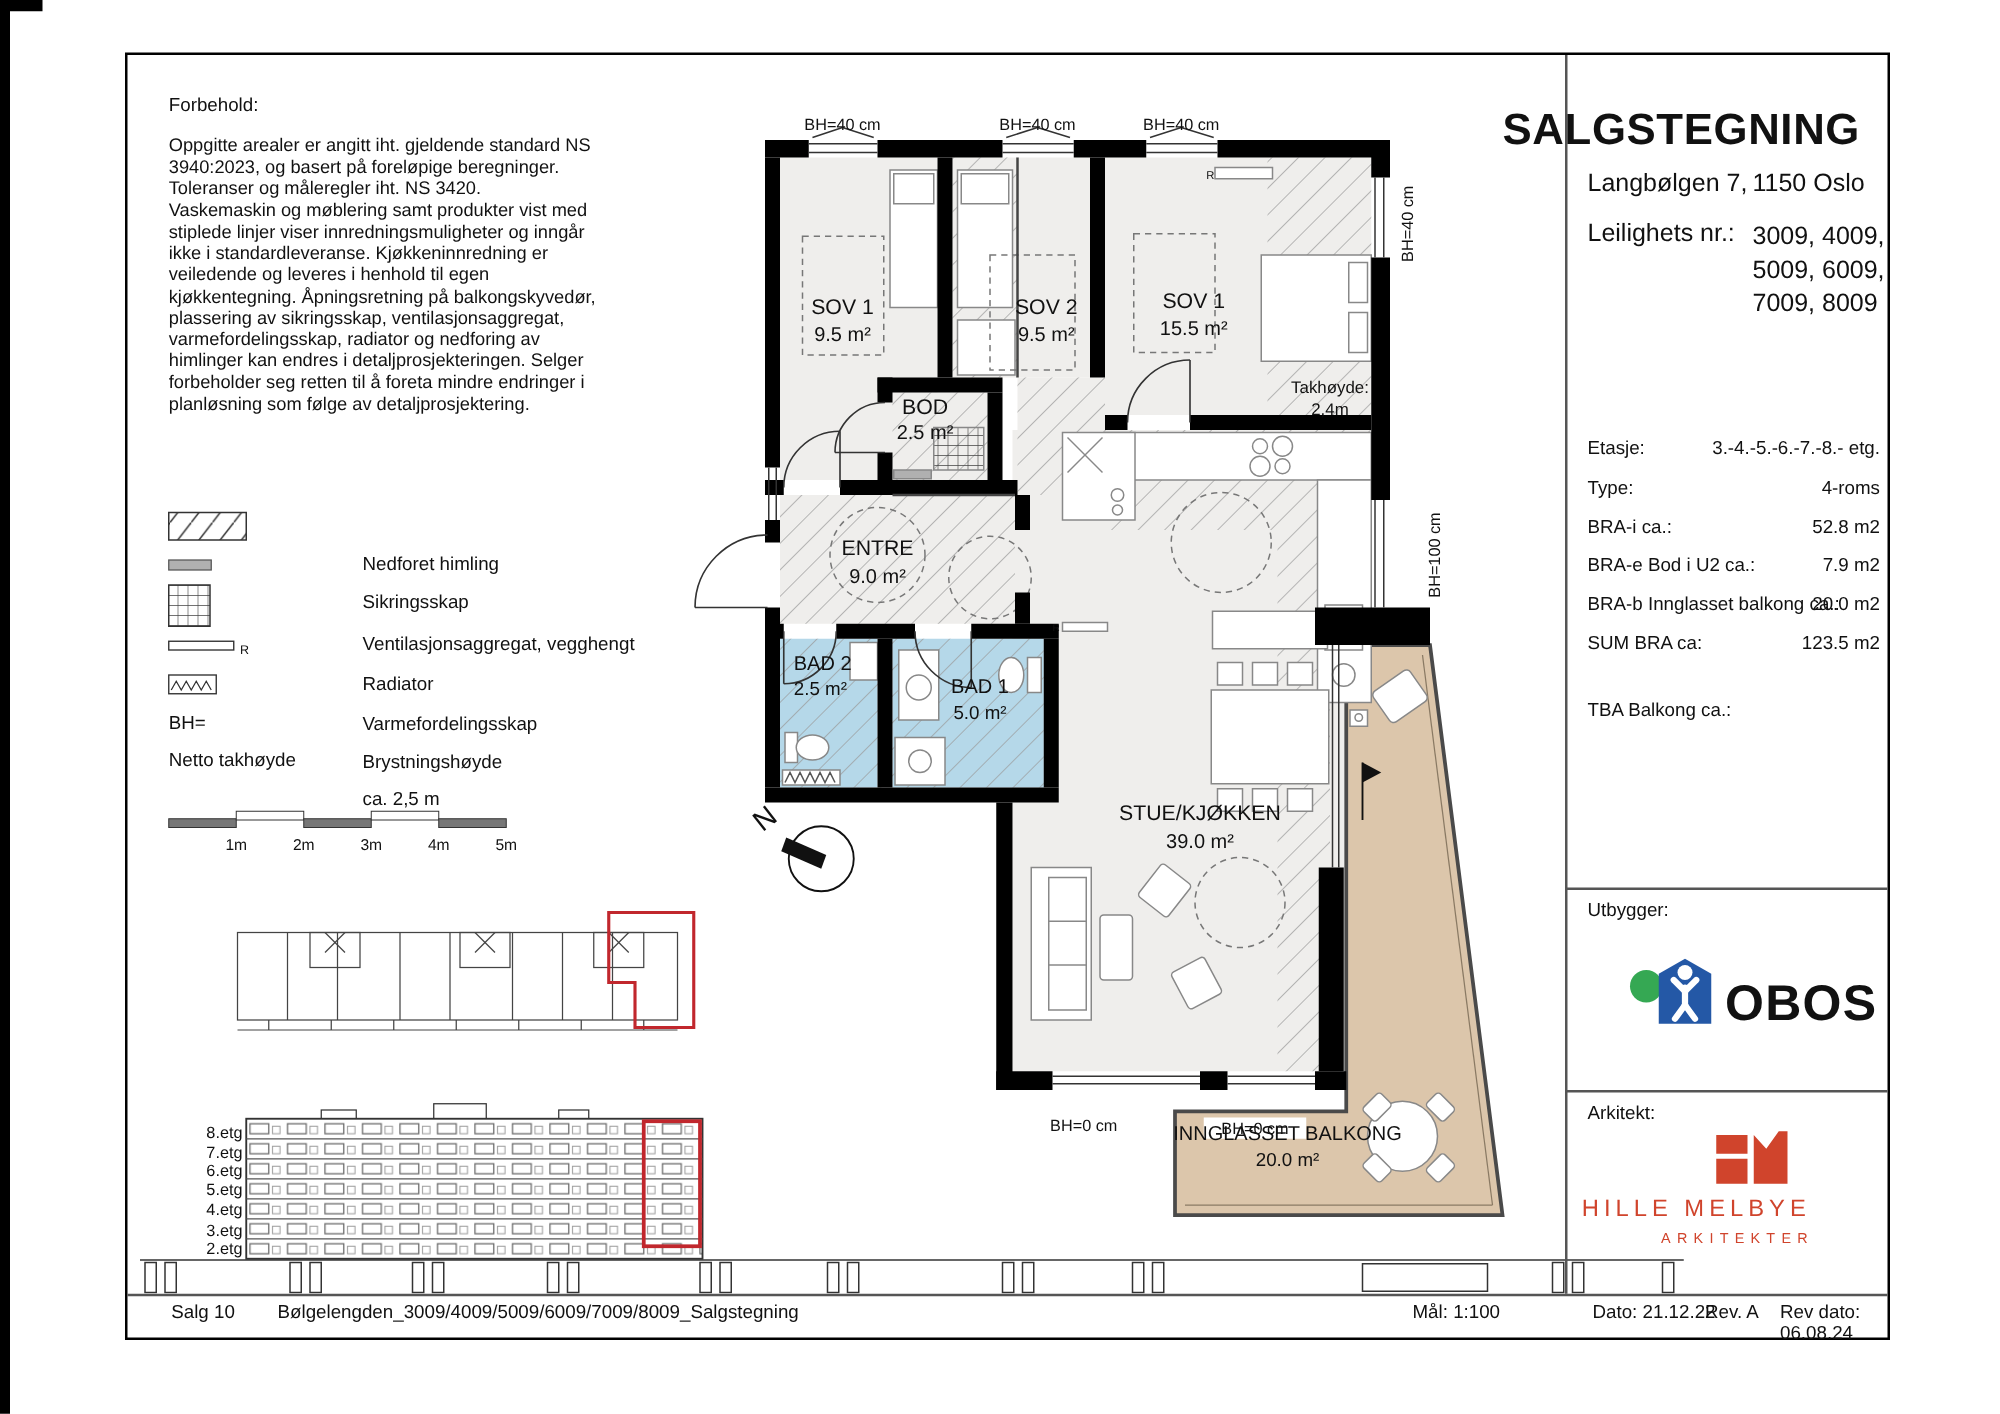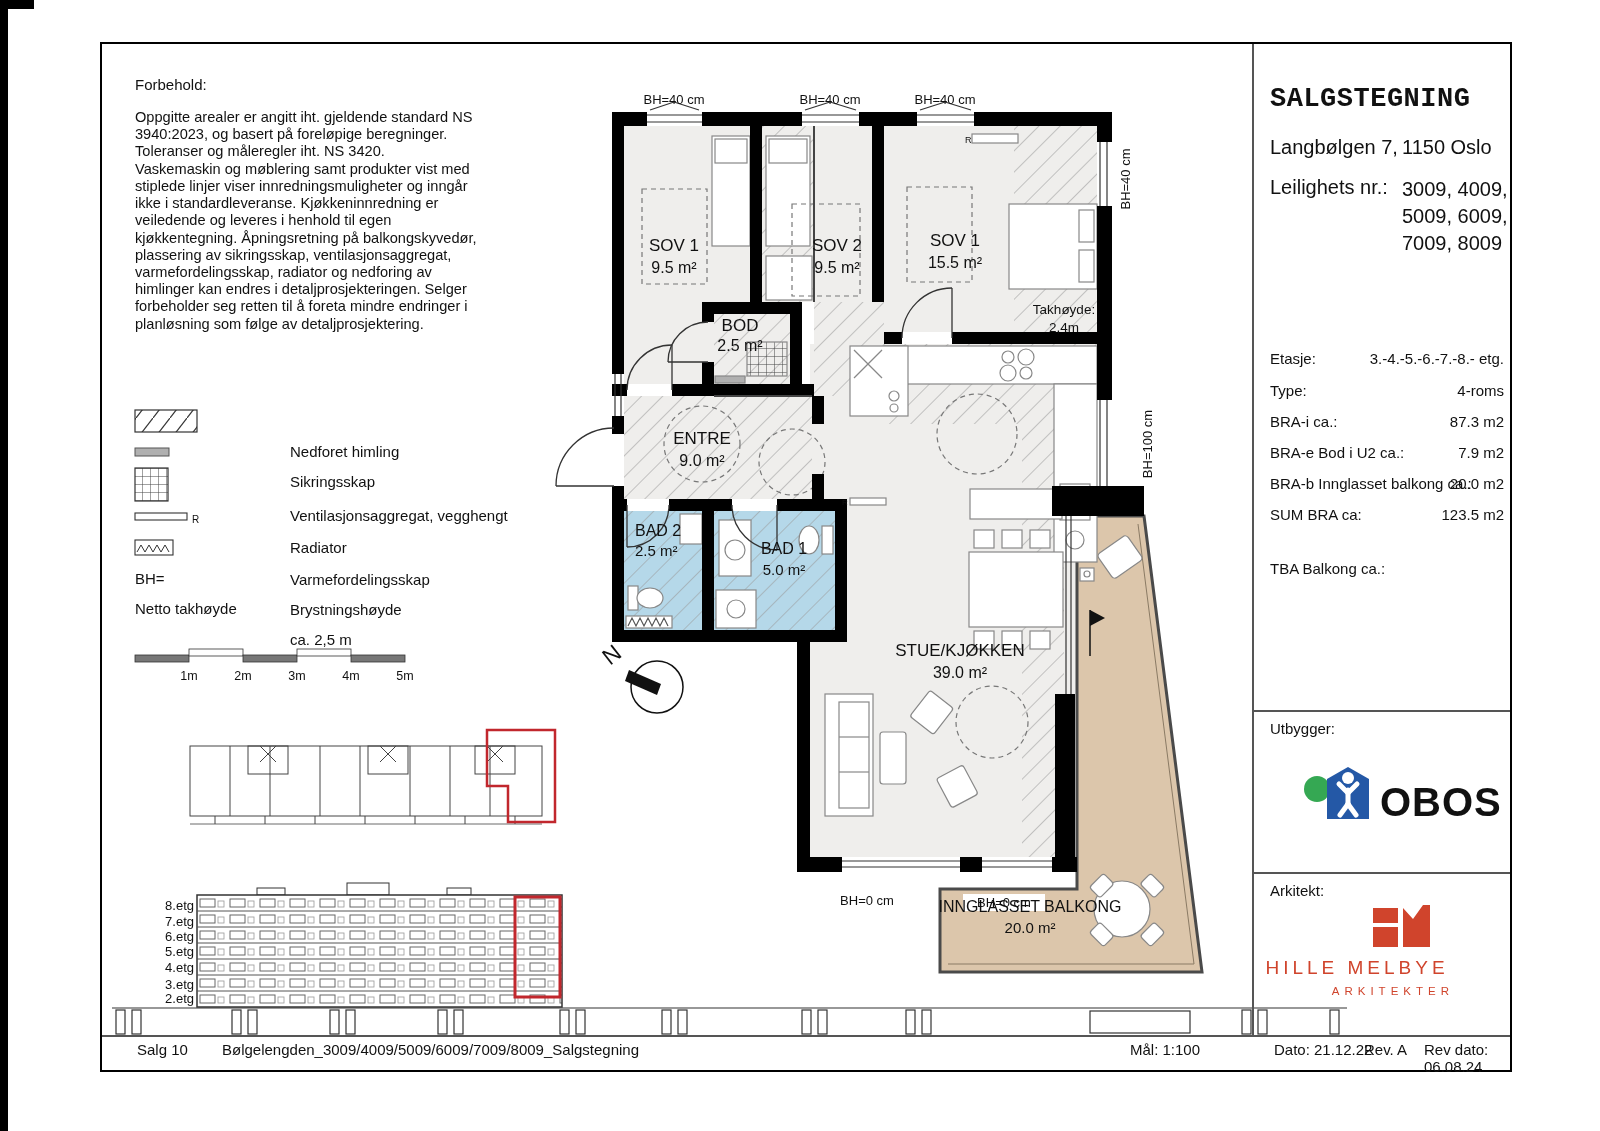--- a/index.html
+++ b/index.html
@@ -6,30 +6,30 @@
   body{width:1600px;height:1131px;position:relative;font-family:"Liberation Sans",sans-serif;color:#111;overflow:hidden;}
   .edge-left{position:absolute;left:0;top:0;width:8px;height:1131px;background:#000;}
   .edge-topcorner{position:absolute;left:0;top:0;width:34px;height:9px;background:#000;}
   #sheet{position:absolute;left:100px;top:42px;width:1408px;height:1026px;border:2px solid #000;background:#fff;}
   .abs{position:absolute;}
   .disclaimer-title{left:33px;top:32px;font-size:15px;}
   .disclaimer-body{left:33px;top:51px;width:368px;font-size:14.6px;line-height:1.18;white-space:pre-line;margin-top:14px;}
   .legend-label{left:188px;font-size:15px;margin-top:31px;}
   .legend-term{left:33px;font-size:15px;}
   
-  .tb-title{left:1168px;top:40px;font-size:27px;font-weight:bold;letter-spacing:.5px;font-family:Liberation Mono, monospace;}
+  .tb-title{left:1100px;top:40px;font-size:35px;font-weight:bold;letter-spacing:.5px;}
   .tb-addr{left:1168px;top:92px;font-size:20px;}
   .tb-city{left:1300px;top:92px;font-size:20px;}
   .tb-aptlbl{left:1168px;top:132px;font-size:20px;}
   .tb-aptnums{left:1300px;top:132px;font-size:20px;line-height:27px;}
   .spec-row{left:1168px;width:234px;font-size:15px;}
   .spec-row .v{position:absolute;right:0;top:0;}
   .tb-seclbl{left:1168px;font-size:15px;}
   .hm-name{left:1150px;top:913px;width:210px;text-align:center;font-size:19px;letter-spacing:4px;color:#d0442c;}
-  .hm-sub{left:1124px;top:941px;width:228px;text-align:right;font-size:11.5px;letter-spacing:5px;color:#d0442c;}
+  .hm-sub{left:1174px;top:941px;width:228px;text-align:center;font-size:11.5px;letter-spacing:5px;color:#d0442c;}
   .vline{position:absolute;background:#555;}
   .hline{position:absolute;background:#555;}
   
   .ft{top:997px;font-size:15px;}
   svg{position:absolute;left:0;top:0;}
   svg text{font-family:"Liberation Sans",sans-serif;fill:#111;}
 </style>
 </head>
 <body>
 
@@ -480,21 +480,21 @@
   <div class="abs spec-row" style="top:306px">
     <span>Etasje:</span>
     <span class="v">3.-4.-5.-6.-7.-8.- etg.</span>
   </div>
   <div class="abs spec-row" style="top:338px">
     <span>Type:</span>
     <span class="v" bind="">4-roms</span>
   </div>
   <div class="abs spec-row" style="top:369px">
     <span>BRA-i ca.:</span>
-    <span class="v">87.3 m2</span>
+    <span class="v">52.8 m2</span>
   </div>
   <div class="abs spec-row" style="top:400px">
     <span>BRA-e Bod i U2 ca.:</span>
     <span class="v">7.9 m2</span>
   </div>
   <div class="abs spec-row" style="top:431px">
     <span>BRA-b Innglasset balkong ca.:</span>
     <span class="v">20.0 m2</span>
   </div>
   <div class="abs spec-row" style="top:462px">

